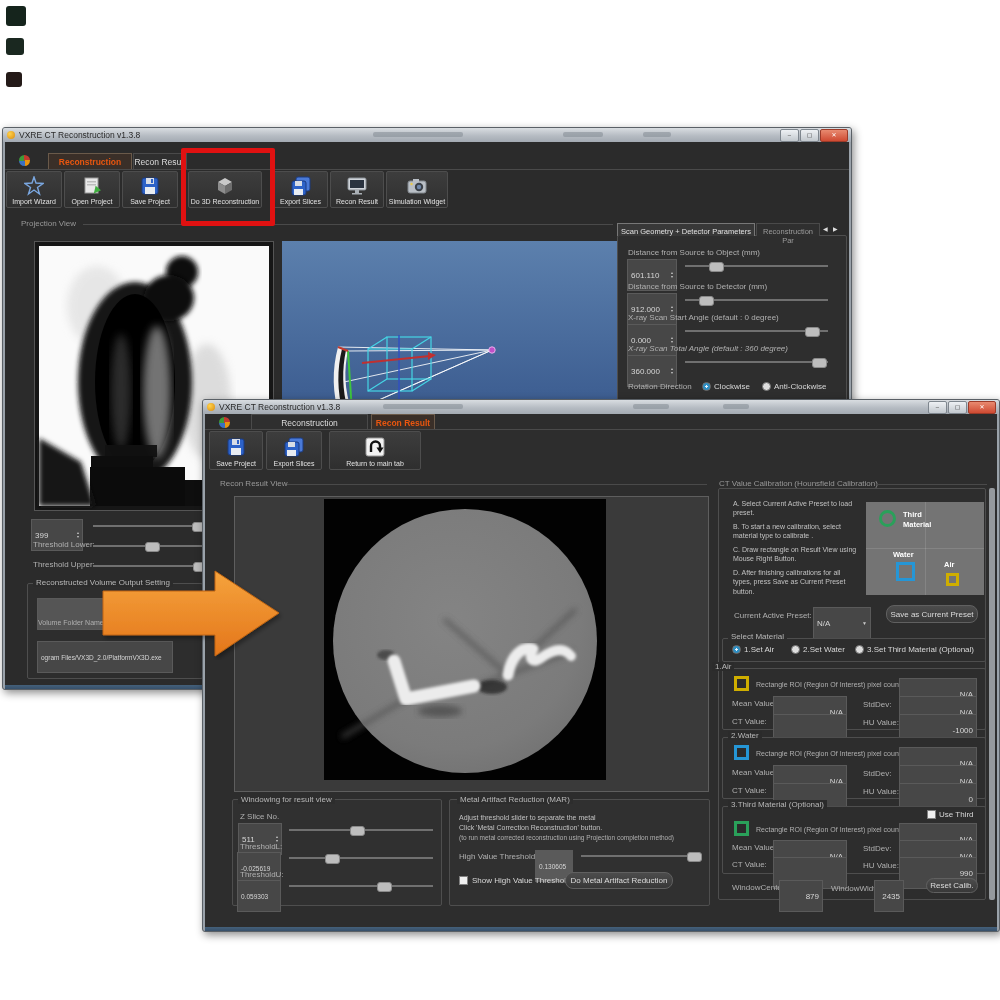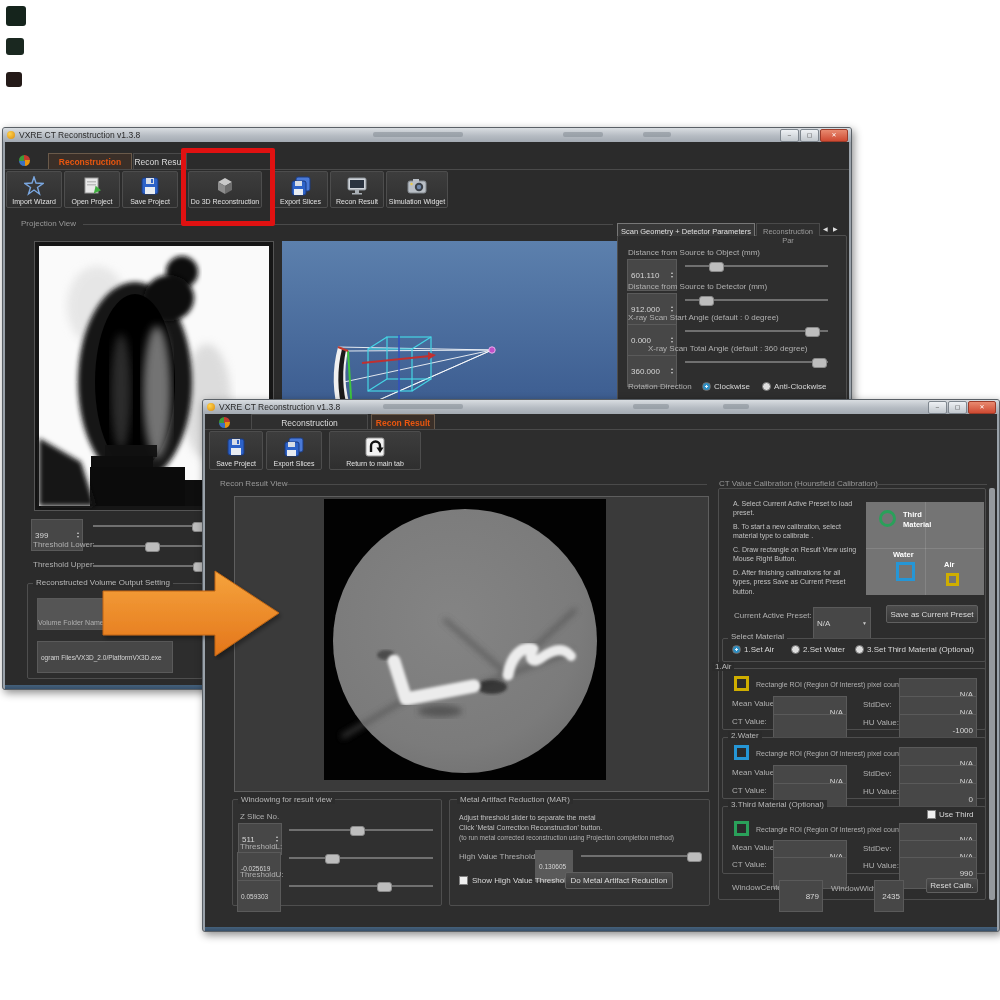--- a/index.html
+++ b/index.html
@@ -42,21 +42,21 @@
          font-size:8px;display:flex;align-items:center;padding:15px 3px;overflow:hidden;white-space:nowrap;}
   .field.right{justify-content:flex-end;}
   .sliderline{position:absolute;height:2px;background:#707070;}
   .handle{position:absolute;top:-3px;width:13px;height:8px;margin-left:-7px;background:#bdbdbd;
           border:1px solid #8a8a8a;border-radius:3px;}
   .spinarr{display:flex;flex-direction:column;margin-left:auto;font-size:4px;line-height:4px;color:#c8c8c8;}
   .radio{position:absolute;width:9px;height:9px;border-radius:50%;background:#dedede;border:1px solid #707070;box-sizing:border-box;}
   .radio.sel{background:radial-gradient(circle,#e8f6ff 0 20%,#2d8fc4 28% 100%);}
   .check{position:absolute;width:9px;height:9px;background:#f0f0f0;border:1px solid #808080;box-sizing:border-box;}
   .btn{position:absolute;box-sizing:border-box;background:linear-gradient(#4c4c4c,#383838);border:1px solid #606060;
-       border-radius:2px;color:#dcdcdc;font-size:8px;display:flex;align-items:center;justify-content:center;white-space:nowrap;}
+       border-radius:8px;color:#dcdcdc;font-size:8px;display:flex;align-items:center;justify-content:center;white-space:nowrap;}
   .swatch{position:absolute;width:15px;height:15px;box-sizing:border-box;background:#2b2b2b;}
   .line{position:absolute;background:#4a4a4a;}
   .panel{position:absolute;box-sizing:border-box;border:1px solid #5e5e5e;background:#3a3a3a;}
   .deskicon{position:absolute;border-radius:3px;}
   .redbox{position:absolute;border:5px solid #e01111;border-radius:2px;z-index:6;}
   .scrollstrip{position:absolute;width:6px;background:#a8adb2;opacity:.85;border-radius:2px;}
   .instr{position:absolute;font-size:7px;line-height:1.35;color:#c2c2c2;width:126px;}
   .diaglbl{position:absolute;font-size:7.5px;font-weight:bold;color:#fff;}
   .tiny{font-size:6.5px;}
 </style>
@@ -267,21 +267,21 @@
         <span>0.000</span>
         <span class="spinarr">
             <span>▴</span>
             <span>▾</span>
           </span>
       </div>
       <div class="sliderline" style="left:680px;top:188px;width:143px;">
           <span class="handle" style="left:89%;"></span>
         </div>
 
-      <span class="lbl" style="left:643px;top:202px;">X-ray Scan Total Angle (default : 360 degree)</span>
+      <span class="lbl" style="left:623px;top:202px;font-style:italic;">X-ray Scan Total Angle (default : 360 degree)</span>
       <div class="field" style="left:622px;top:213px;width:50px;height:13px;">
         <span>360.000</span>
         <span class="spinarr">
             <span>▴</span>
             <span>▾</span>
           </span>
       </div>
       <div class="sliderline" style="left:680px;top:219px;width:143px;">
           <span class="handle" style="left:94%;"></span>
         </div>

